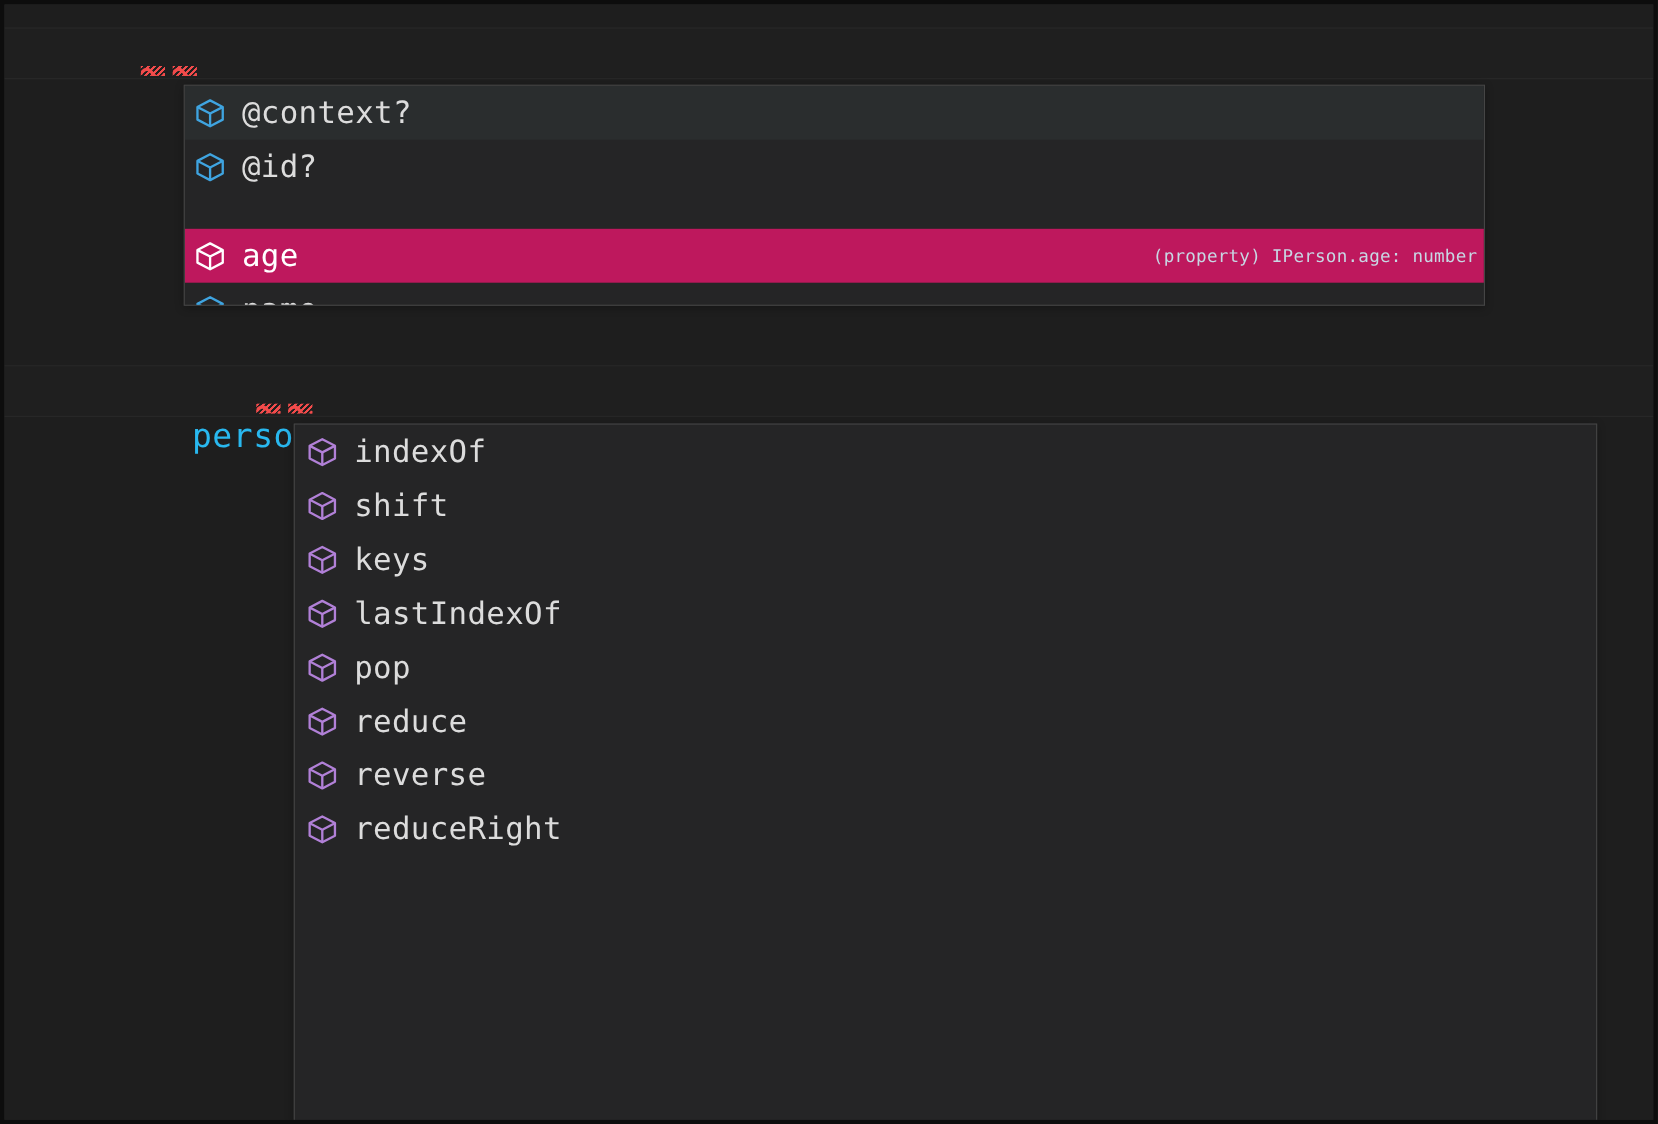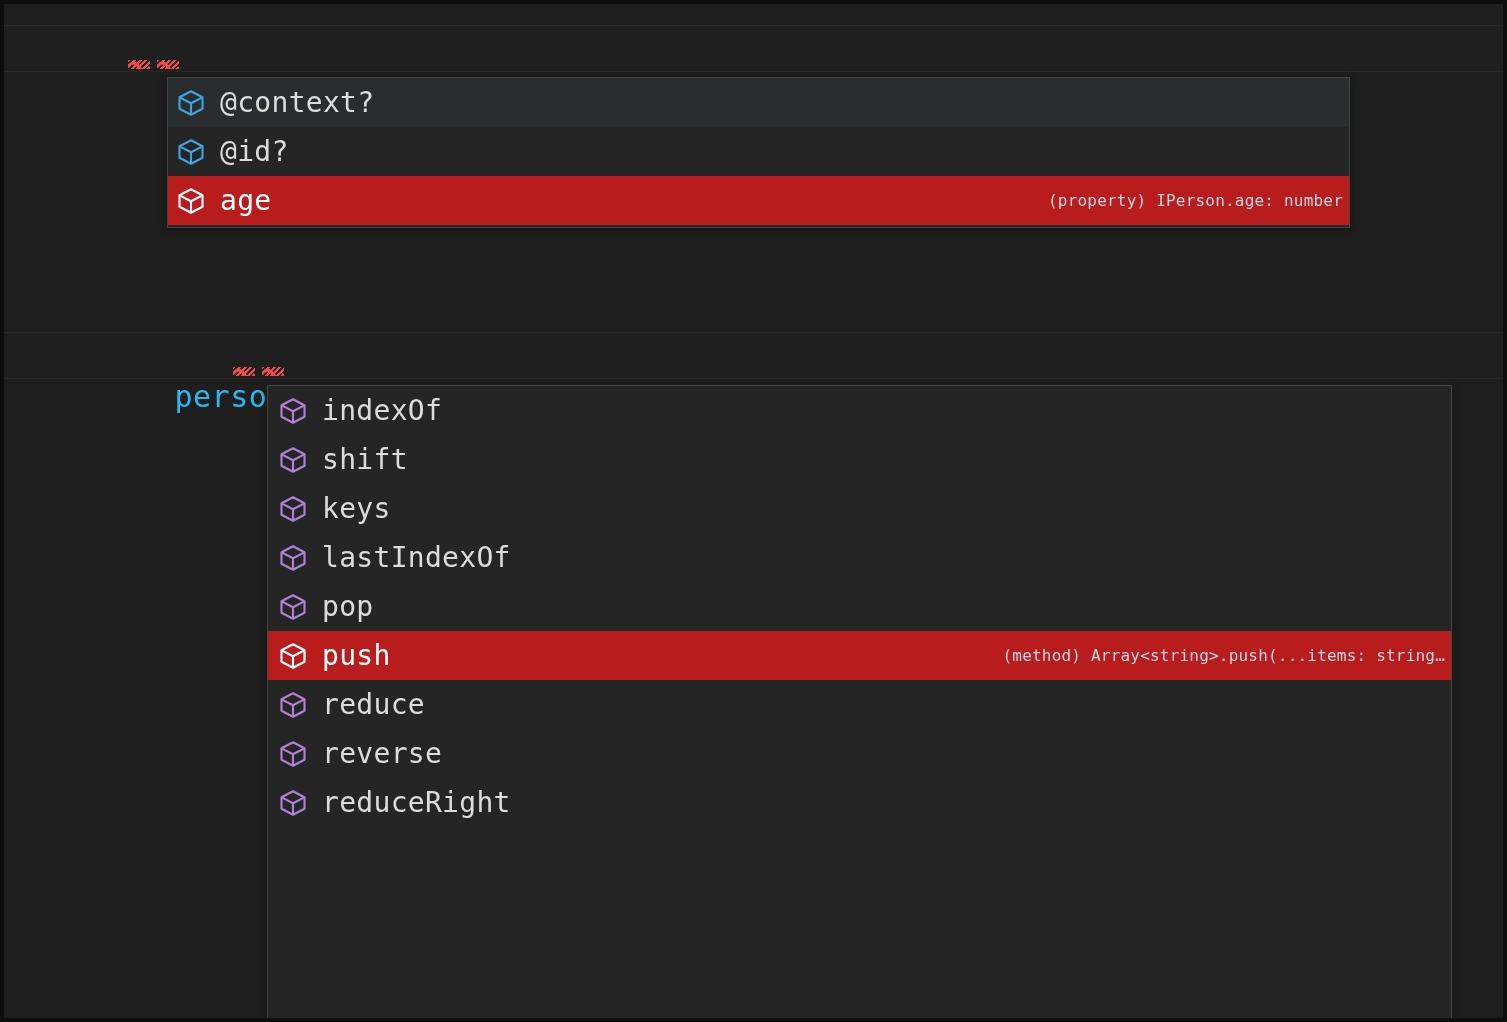--- a/index.html
+++ b/index.html
@@ -82,21 +82,21 @@
     position: relative;
     display: flex;
     align-items: center;
     height: 49px;
     padding: 0 6px 0 8px;
     box-sizing: border-box;
     color: #d4d4d4;
     white-space: nowrap;
   }
   .suggest-row.hover   { background: #2a2d2e; }
-  .suggest-row.selected{ background: #b91c1c; color: #ffffff; }
+  .suggest-row.selected{ background: #be185d; color: #ffffff; margin-top: 32px; }
 
   .row-icon {
     flex: 0 0 auto;
     width: 30px;
     height: 30px;
     margin-right: 14px;
     display: flex;
     align-items: center;
     justify-content: center;
   }
@@ -117,21 +117,21 @@
     font-size: 16px;
     line-height: 30px;
     letter-spacing: 0.2px;
     color: #c8d7e4;
     overflow: hidden;
     text-overflow: clip;
     flex: 0 1 auto;
     text-align: left;
   }
 
-  #suggest-1 { left: 163px; top: 73px; width: 1183px; height: 151px; }
+  #suggest-1 { left: 163px; top: 73px; width: 1183px; height: 201px; }
   #suggest-2 { left: 263px; top: 381px; width: 1185px; height: 691px; }
   #suggest-2 .suggest-row { padding-left: 10px; }
 </style>
 </head>
 <body>
 
 <div id="screen">
   <div class="editor">
 
     <div class="code-line active" style="top:21px;">
@@ -254,31 +254,20 @@
         <div class="suggest-row">
           <span class="row-icon">
             <svg width="30" height="30" viewBox="0 0 24 24">
               <path d="M12 2.6 21.2 7.4 21.2 16.6 12 21.4 2.8 16.6 2.8 7.4 Z" fill="none" stroke="#b180d7" stroke-width="1.7" stroke-linejoin="round"></path>
               <path d="M2.9 7.5 12 12.2 21.1 7.5" fill="none" stroke="#b180d7" stroke-width="1.7" stroke-linejoin="round"></path>
               <path d="M12 12.2 12 21.3" fill="none" stroke="#b180d7" stroke-width="1.7" stroke-linejoin="round"></path>
             </svg>
           </span>
           <span class="row-label">pop</span>
         </div>
-        <div class="suggest-row selected">
-          <span class="row-icon">
-            <svg width="30" height="30" viewBox="0 0 24 24">
-              <path d="M12 2.6 21.2 7.4 21.2 16.6 12 21.4 2.8 16.6 2.8 7.4 Z" fill="none" stroke="#ffffff" stroke-width="1.7" stroke-linejoin="round"></path>
-              <path d="M2.9 7.5 12 12.2 21.1 7.5" fill="none" stroke="#ffffff" stroke-width="1.7" stroke-linejoin="round"></path>
-              <path d="M12 12.2 12 21.3" fill="none" stroke="#ffffff" stroke-width="1.7" stroke-linejoin="round"></path>
-            </svg>
-          </span>
-          <span class="row-label">push</span>
-          <span class="row-detail">(method) Array&lt;string&gt;.push(...items: string…</span>
-        </div>
         <div class="suggest-row">
           <span class="row-icon">
             <svg width="30" height="30" viewBox="0 0 24 24">
               <path d="M12 2.6 21.2 7.4 21.2 16.6 12 21.4 2.8 16.6 2.8 7.4 Z" fill="none" stroke="#b180d7" stroke-width="1.7" stroke-linejoin="round"></path>
               <path d="M2.9 7.5 12 12.2 21.1 7.5" fill="none" stroke="#b180d7" stroke-width="1.7" stroke-linejoin="round"></path>
               <path d="M12 12.2 12 21.3" fill="none" stroke="#b180d7" stroke-width="1.7" stroke-linejoin="round"></path>
             </svg>
           </span>
           <span class="row-label">reduce</span>
         </div>

